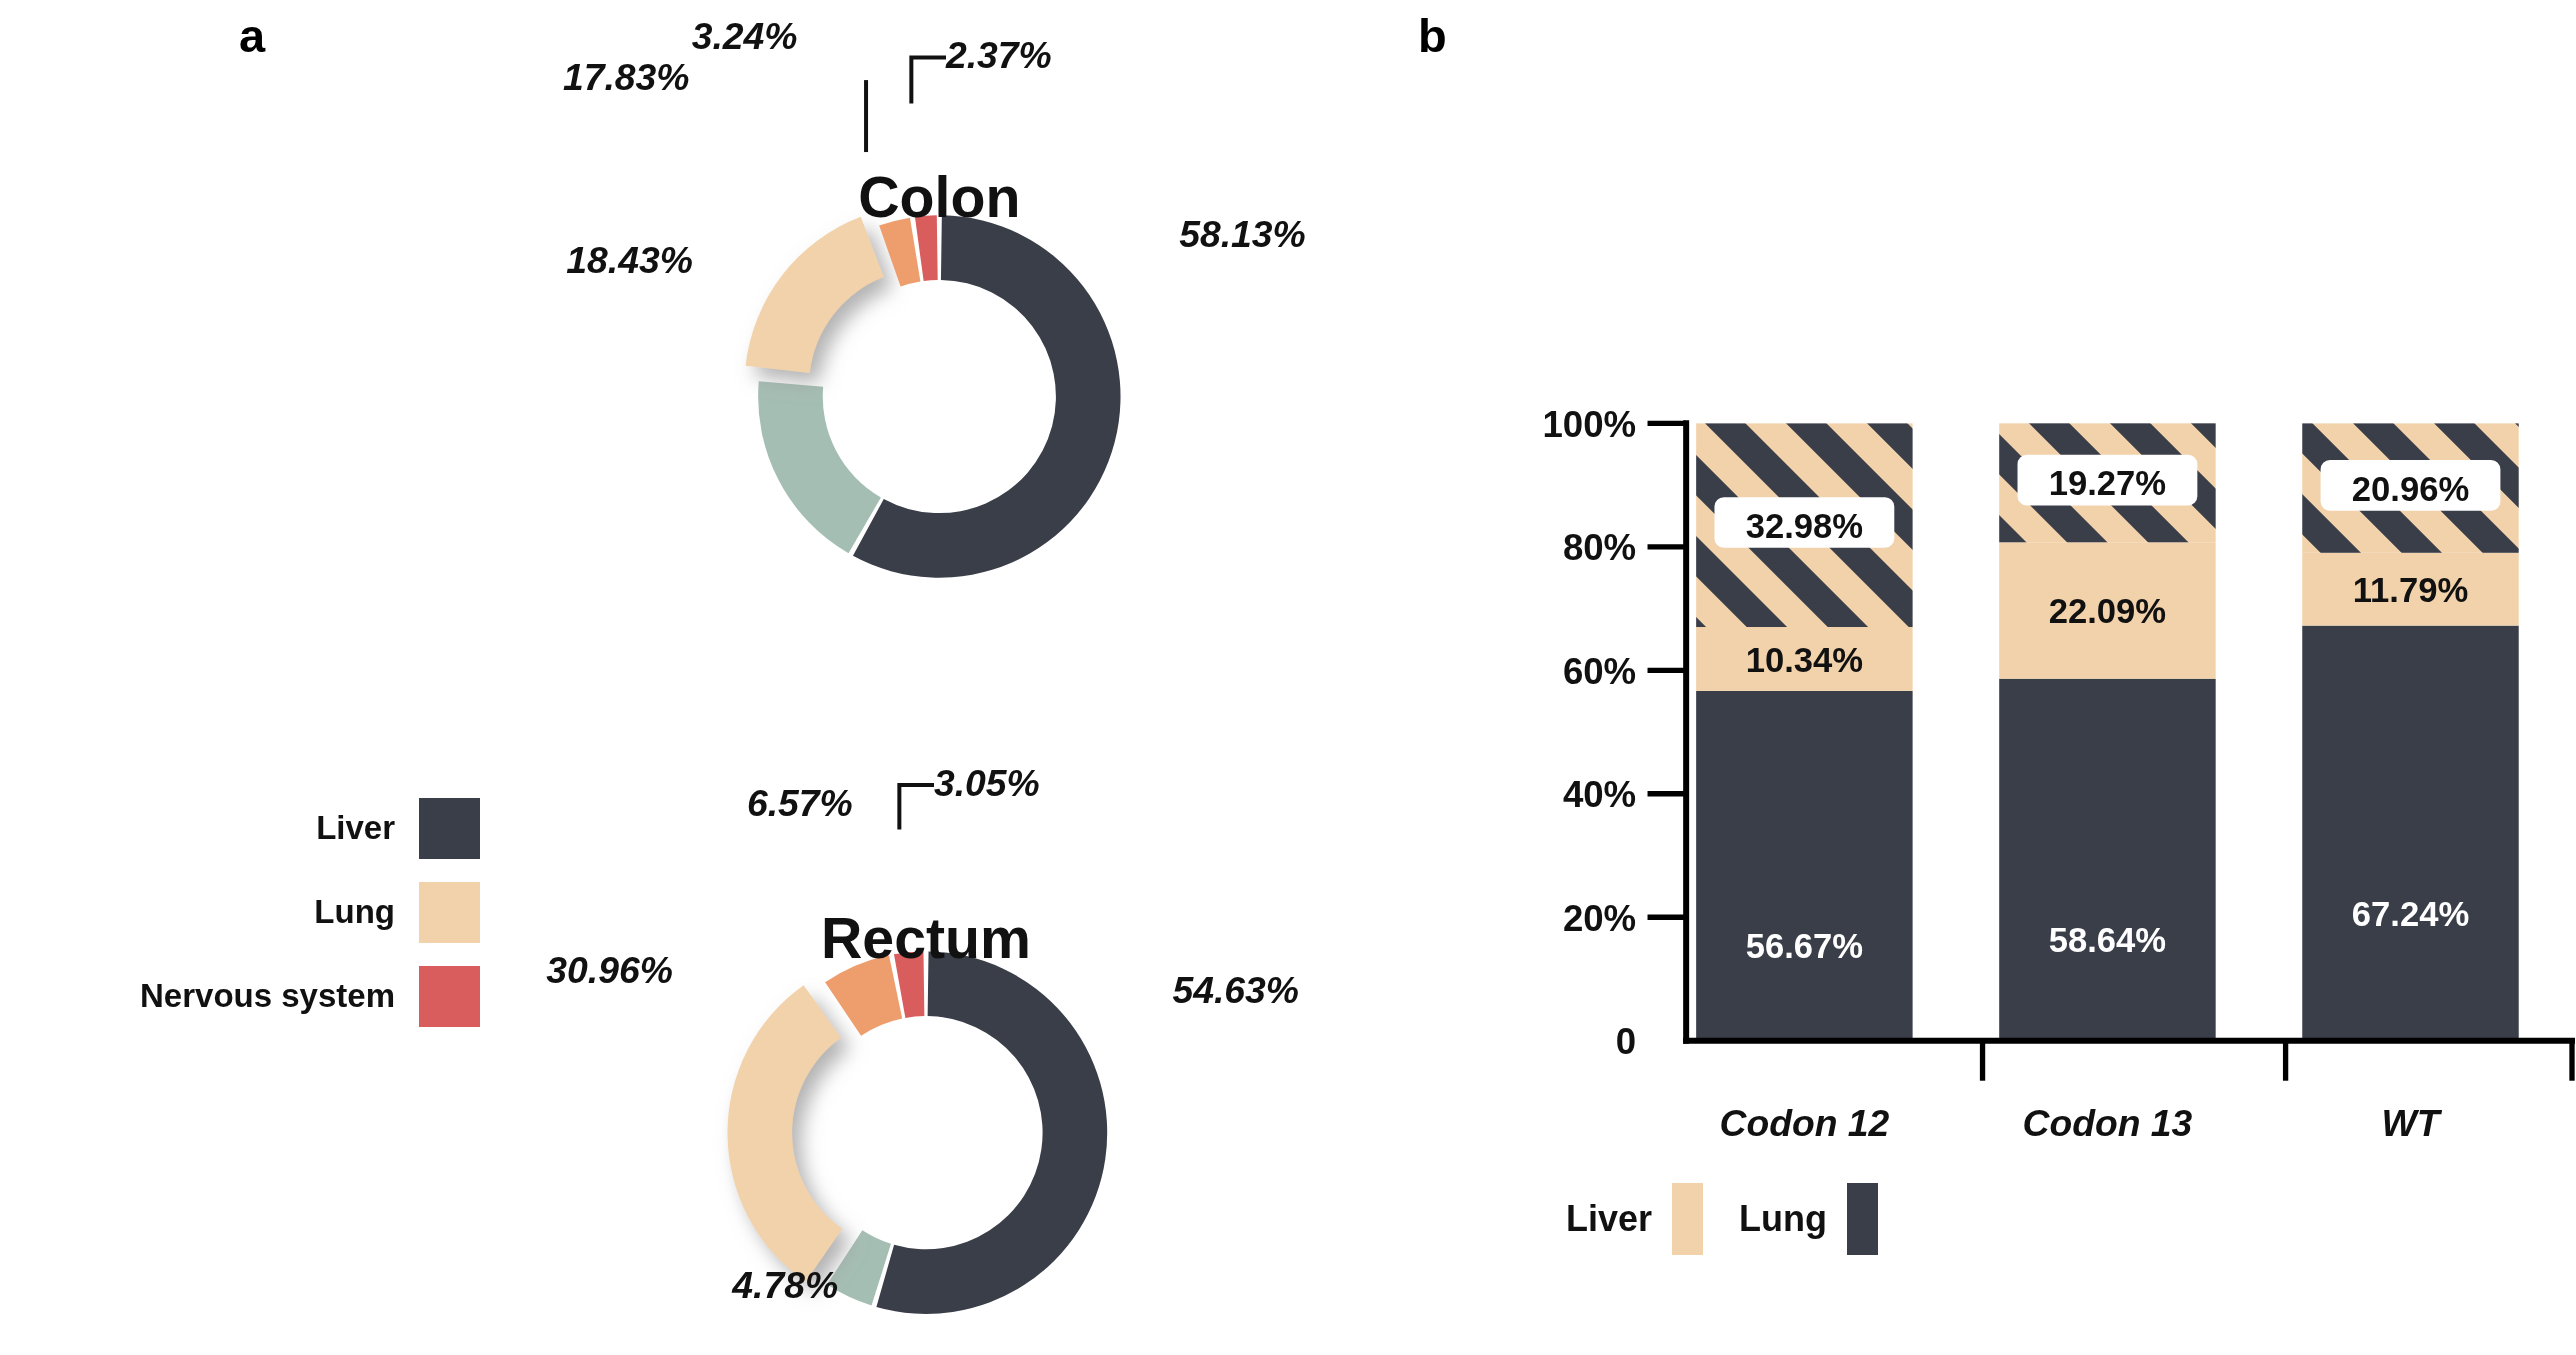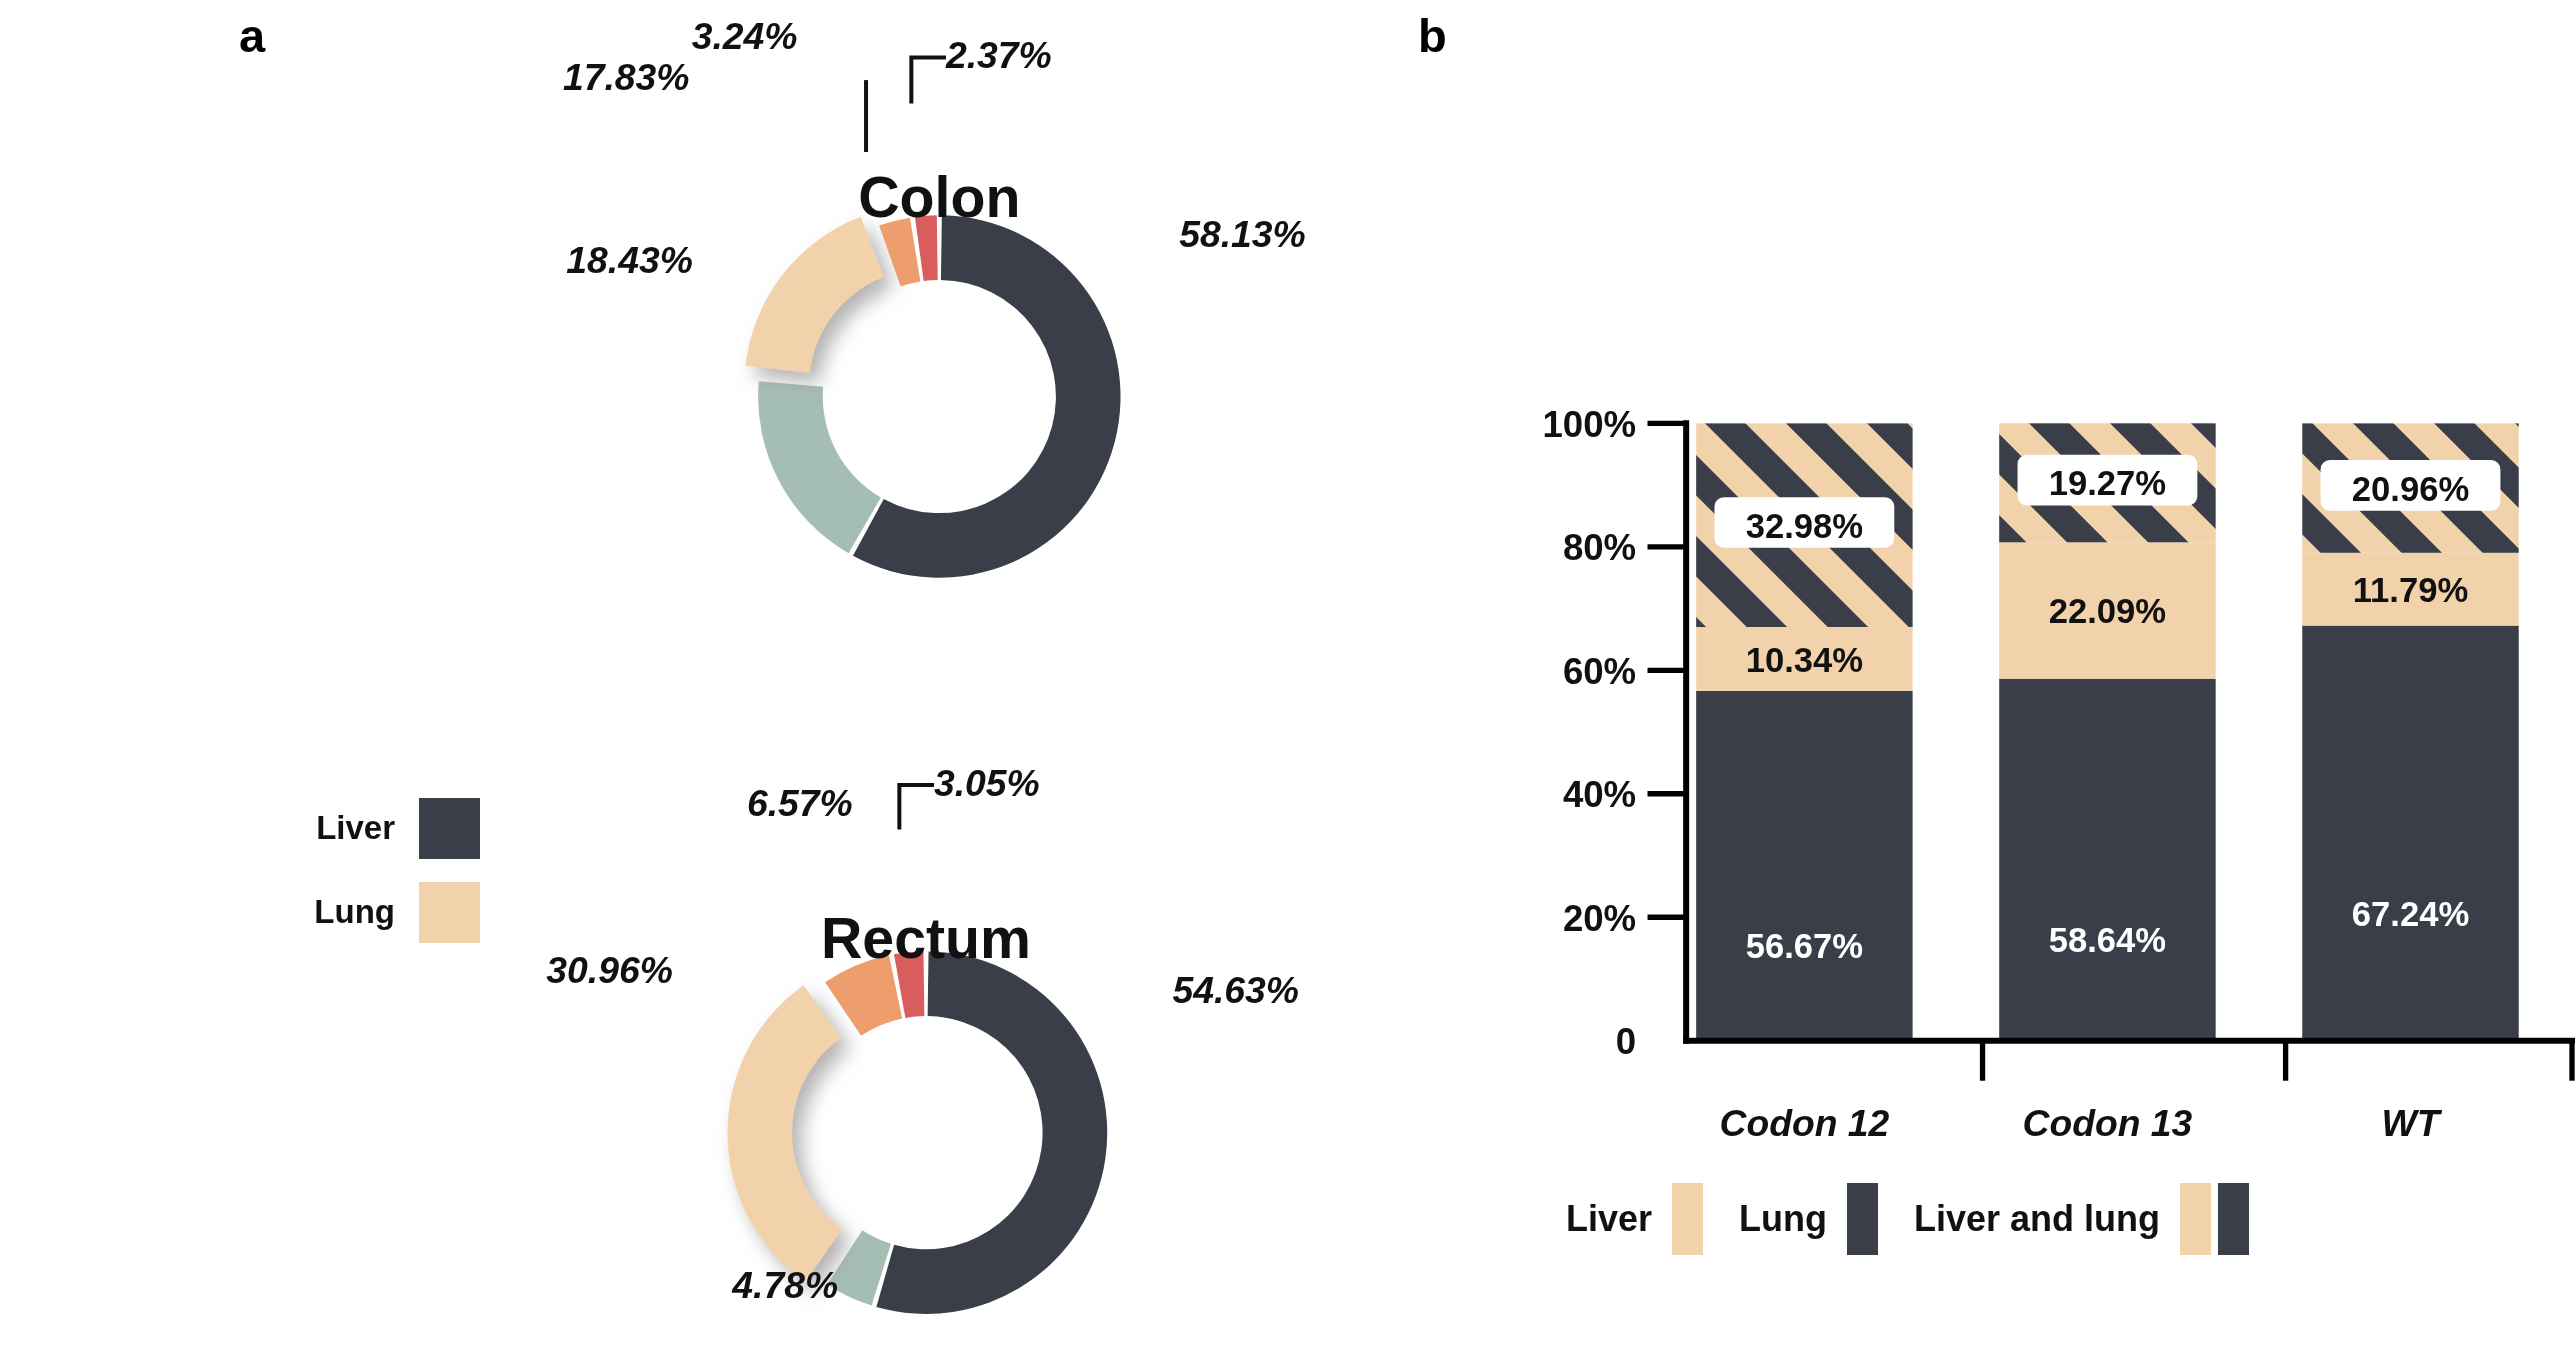--- a/index.html
+++ b/index.html
@@ -99,20 +99,24 @@
 
 <div id="legend-a">
   <div class="leg-row">
     <span class="leg-label">Liver</span>
     <span class="leg-swatch" style="background:#3A3E48"></span>
   </div>
   <div class="leg-row">
     <span class="leg-label">Lung</span>
     <span class="leg-swatch" style="background:#F2D2AB"></span>
   </div>
+  <div class="leg-row">
+    <span class="leg-label">Nervous system</span>
+    <span class="leg-swatch" style="background:#D95D5D"></span>
+  </div>
 </div>
 
 <svg id="barchart" width="1083" height="800" viewBox="0 0 1626 1200">
   <defs>
     <pattern id="stripePat" width="86" height="86" patternUnits="userSpaceOnUse" patternTransform="rotate(-45)">
       <rect width="86" height="86" fill="#F2D2AB"></rect>
       <rect width="43" height="86" fill="#3A3E48"></rect>
     </pattern>
   </defs>
 
@@ -173,21 +177,14 @@
 
 <div id="legend-b">
   <div class="legb-item">
     <span class="legb-label">Liver</span>
     <span class="legb-swatch" style="background:#F2D2AB"></span>
   </div>
   <div class="legb-item">
     <span class="legb-label">Lung</span>
     <span class="legb-swatch" style="background:#3A3E48"></span>
   </div>
-  <div class="legb-item">
-    <span class="legb-label">Liver and lung</span>
-    <span class="legb-pair">
-      <span class="legb-swatch" style="background:#F2D2AB"></span>
-      <span class="legb-swatch" style="background:#3A3E48"></span>
-    </span>
-  </div>
 </div>
 
 
 </body></html>

